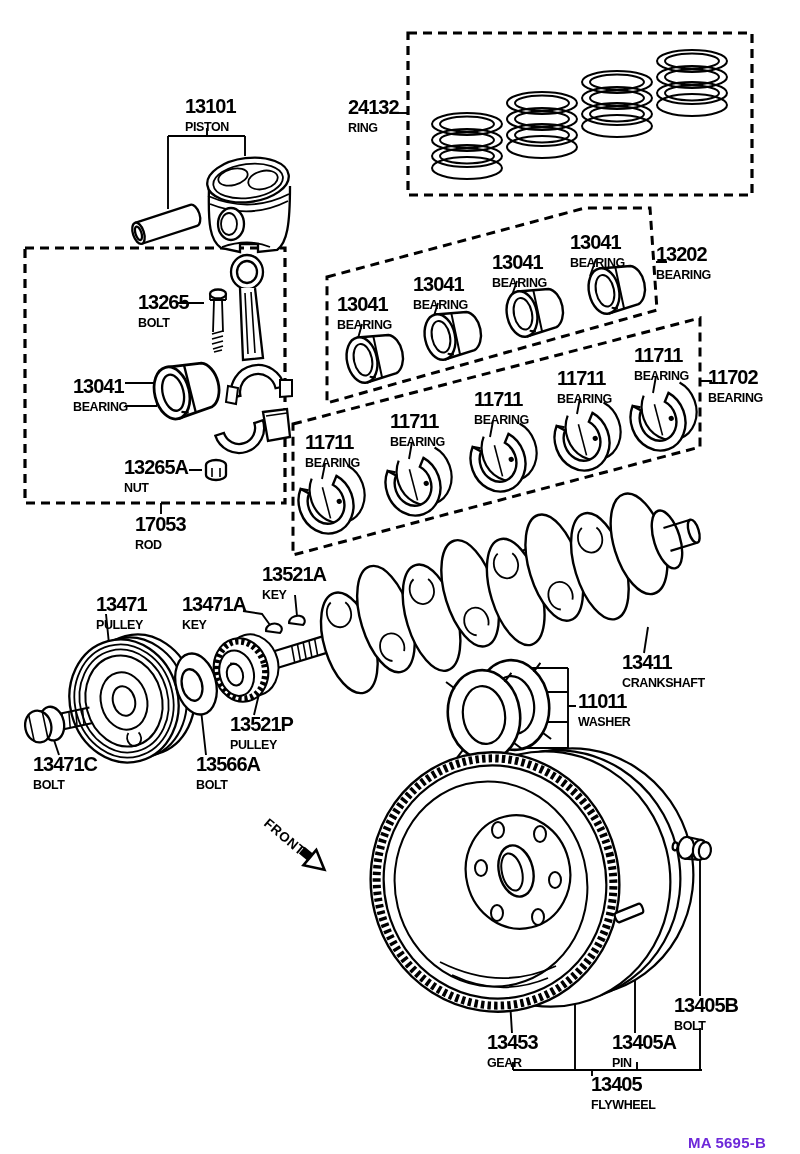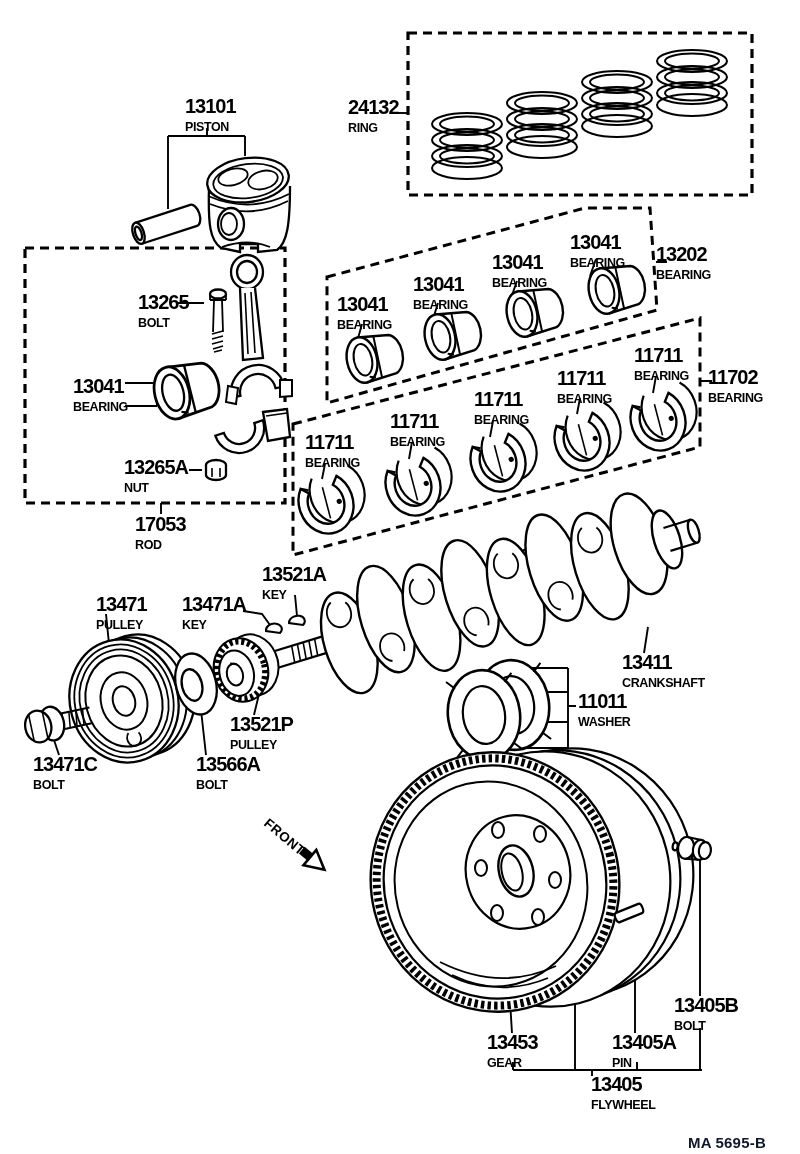--- a/index.html
+++ b/index.html
@@ -3,21 +3,21 @@
 <meta charset="utf-8">
 <style>
   html,body{margin:0;padding:0;background:#fff;}
   #stage{position:relative;width:800px;height:1154px;background:#ffffff;overflow:hidden;
          font-family:"Liberation Sans",sans-serif;}
   #art{position:absolute;left:0;top:0;}
   .plabel{position:absolute;color:#000000;font-weight:bold;line-height:1;white-space:nowrap;}
   .plabel .num{font-size:20px;letter-spacing:-1px;line-height:16px;}
   .plabel .cap{font-size:12.5px;letter-spacing:-0.4px;line-height:11px;margin-top:8px;}
   #footer-code{position:absolute;left:688px;top:1134px;font-size:15px;font-weight:bold;
-               letter-spacing:0.2px;color:#0f172a;}
+               letter-spacing:0.2px;color:#6d28d9;}
   svg *{vector-effect:none;}
 </style>
 </head>
 <body>
 
 <div id="stage">
 
 <svg id="art" width="800" height="1154" viewBox="0 0 800 1154">
   <defs>
 

